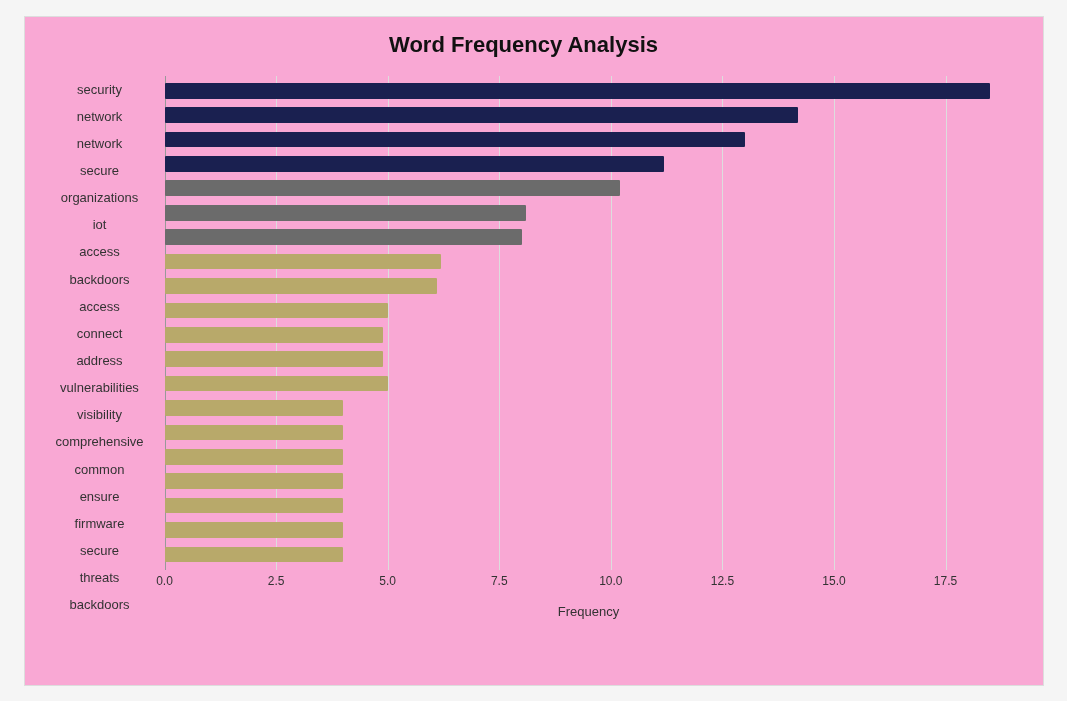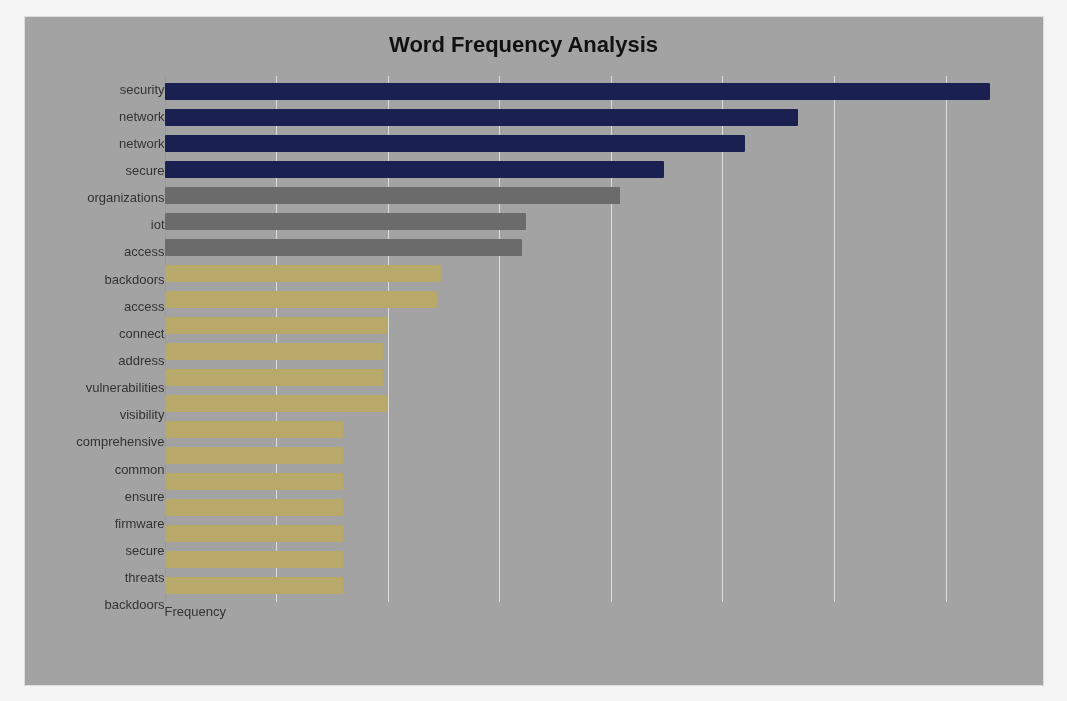--- a/index.html
+++ b/index.html
@@ -16,32 +16,32 @@
       text-align: center;
       font-size: 22px;
       font-weight: bold;
       color: #111;
       margin-bottom: 18px;
     }
     .y-labels {
       display: flex;
       flex-direction: column;
       justify-content: space-around;
-      align-items: flex-end;
+      align-items: center;
       padding-right: 0;
       width: 130px;
       flex-shrink: 0;
     }
     .y-label {
       font-size: 13px;
       color: #333;
       line-height: 1;
     }
     .chart-outer {
-      background: #a3a3a3;
+      background: #f9a8d4;
       border: 1px solid #ddd;
       width: 1020px;
       height: 670px;
       margin: 0 auto;
       padding: 15px 30px 55px 10px;
       position: relative;
     }
   </style>
 </head>
 <body>
@@ -146,17 +146,27 @@
             </div>
             <div style="display: flex; align-items: center; flex: 1 1 0%; padding: 1px 0px;">
               <div style="width: 21.0526%; height: 70%; min-height: 14px; background-color: rgb(184, 169, 106); border-radius: 1px;"></div>
             </div>
             <div style="display: flex; align-items: center; flex: 1 1 0%; padding: 1px 0px;">
               <div style="width: 21.0526%; height: 70%; min-height: 14px; background-color: rgb(184, 169, 106); border-radius: 1px;"></div>
             </div>
           </div>
       </div>
 
+      <div style="position:relative;height:28px;margin-top:4px;" id="x-axis">
+          <span style="position: absolute; left: 0%; transform: translateX(-50%); font-size: 12px; color: rgb(51, 51, 51); top: 0px;">0.0</span>
+          <span style="position: absolute; left: 13.1579%; transform: translateX(-50%); font-size: 12px; color: rgb(51, 51, 51); top: 0px;">2.5</span>
+          <span style="position: absolute; left: 26.3158%; transform: translateX(-50%); font-size: 12px; color: rgb(51, 51, 51); top: 0px;">5.0</span>
+          <span style="position: absolute; left: 39.4737%; transform: translateX(-50%); font-size: 12px; color: rgb(51, 51, 51); top: 0px;">7.5</span>
+          <span style="position: absolute; left: 52.6316%; transform: translateX(-50%); font-size: 12px; color: rgb(51, 51, 51); top: 0px;">10.0</span>
+          <span style="position: absolute; left: 65.7895%; transform: translateX(-50%); font-size: 12px; color: rgb(51, 51, 51); top: 0px;">12.5</span>
+          <span style="position: absolute; left: 78.9474%; transform: translateX(-50%); font-size: 12px; color: rgb(51, 51, 51); top: 0px;">15.0</span>
+          <span style="position: absolute; left: 92.1053%; transform: translateX(-50%); font-size: 12px; color: rgb(51, 51, 51); top: 0px;">17.5</span>
+        </div>
 
-      <div style="font-size:13px;color:#333;margin-top:2px;">Frequency</div>
+      <div style="text-align:center;font-size:13px;color:#333;margin-top:2px;">Frequency</div>
     </div>
   </div>
 </div>
 
 </body></html>

